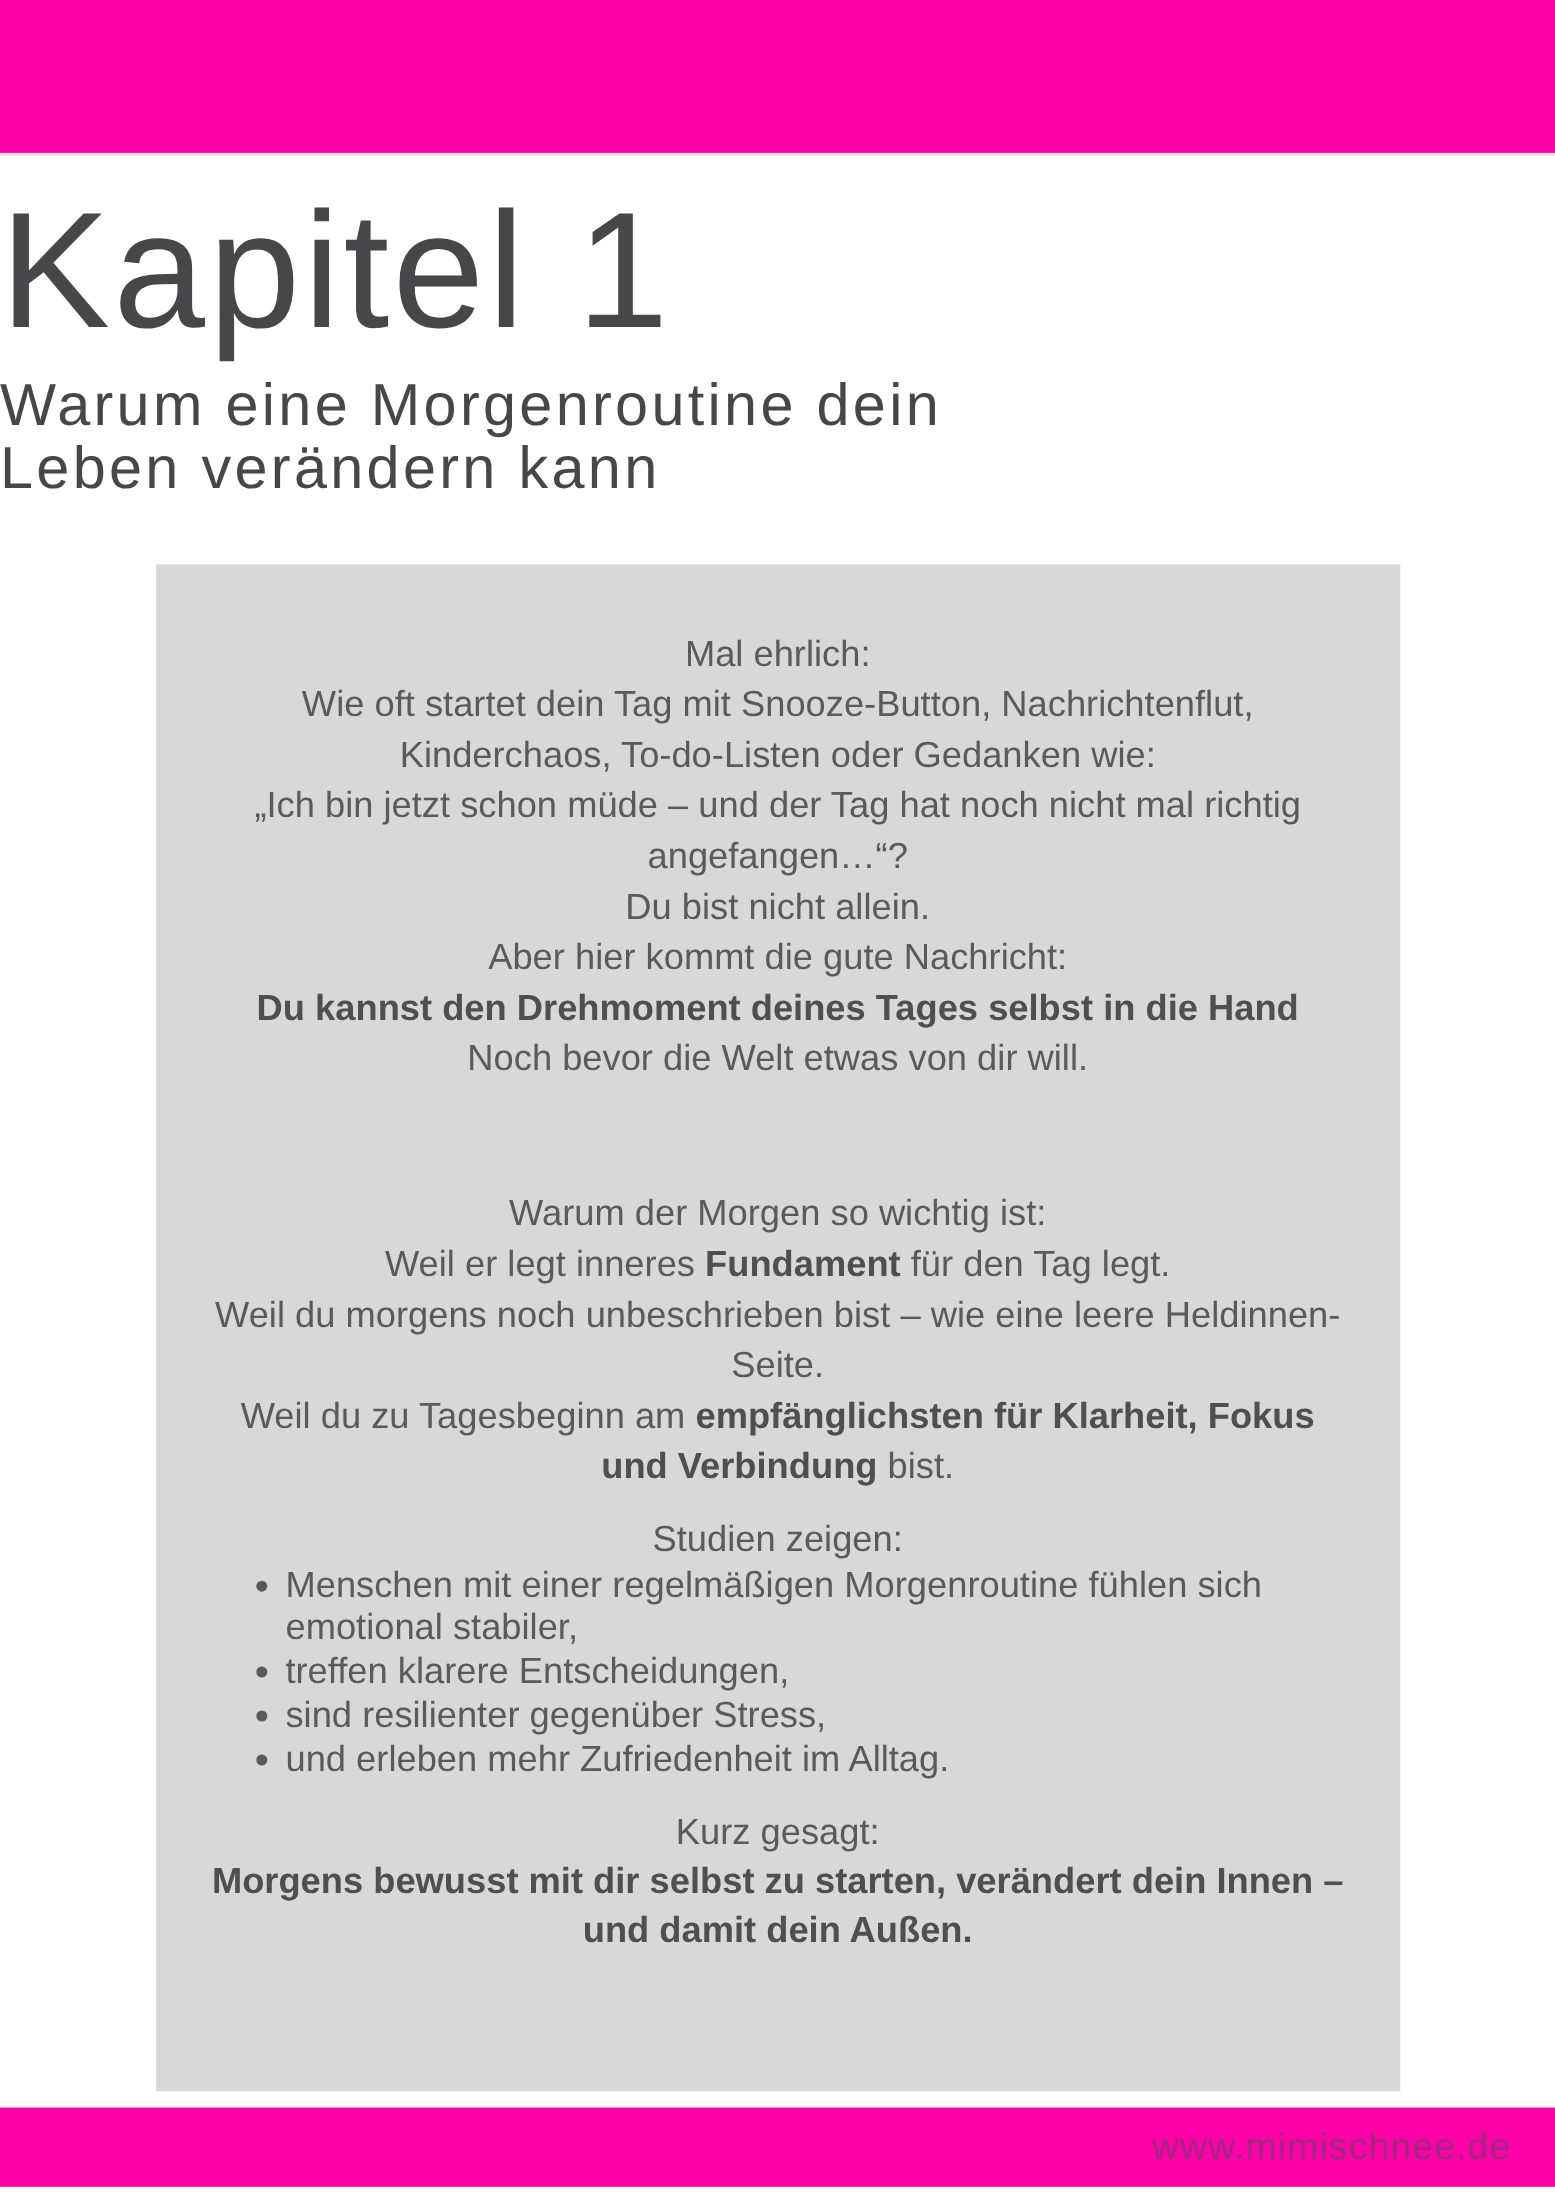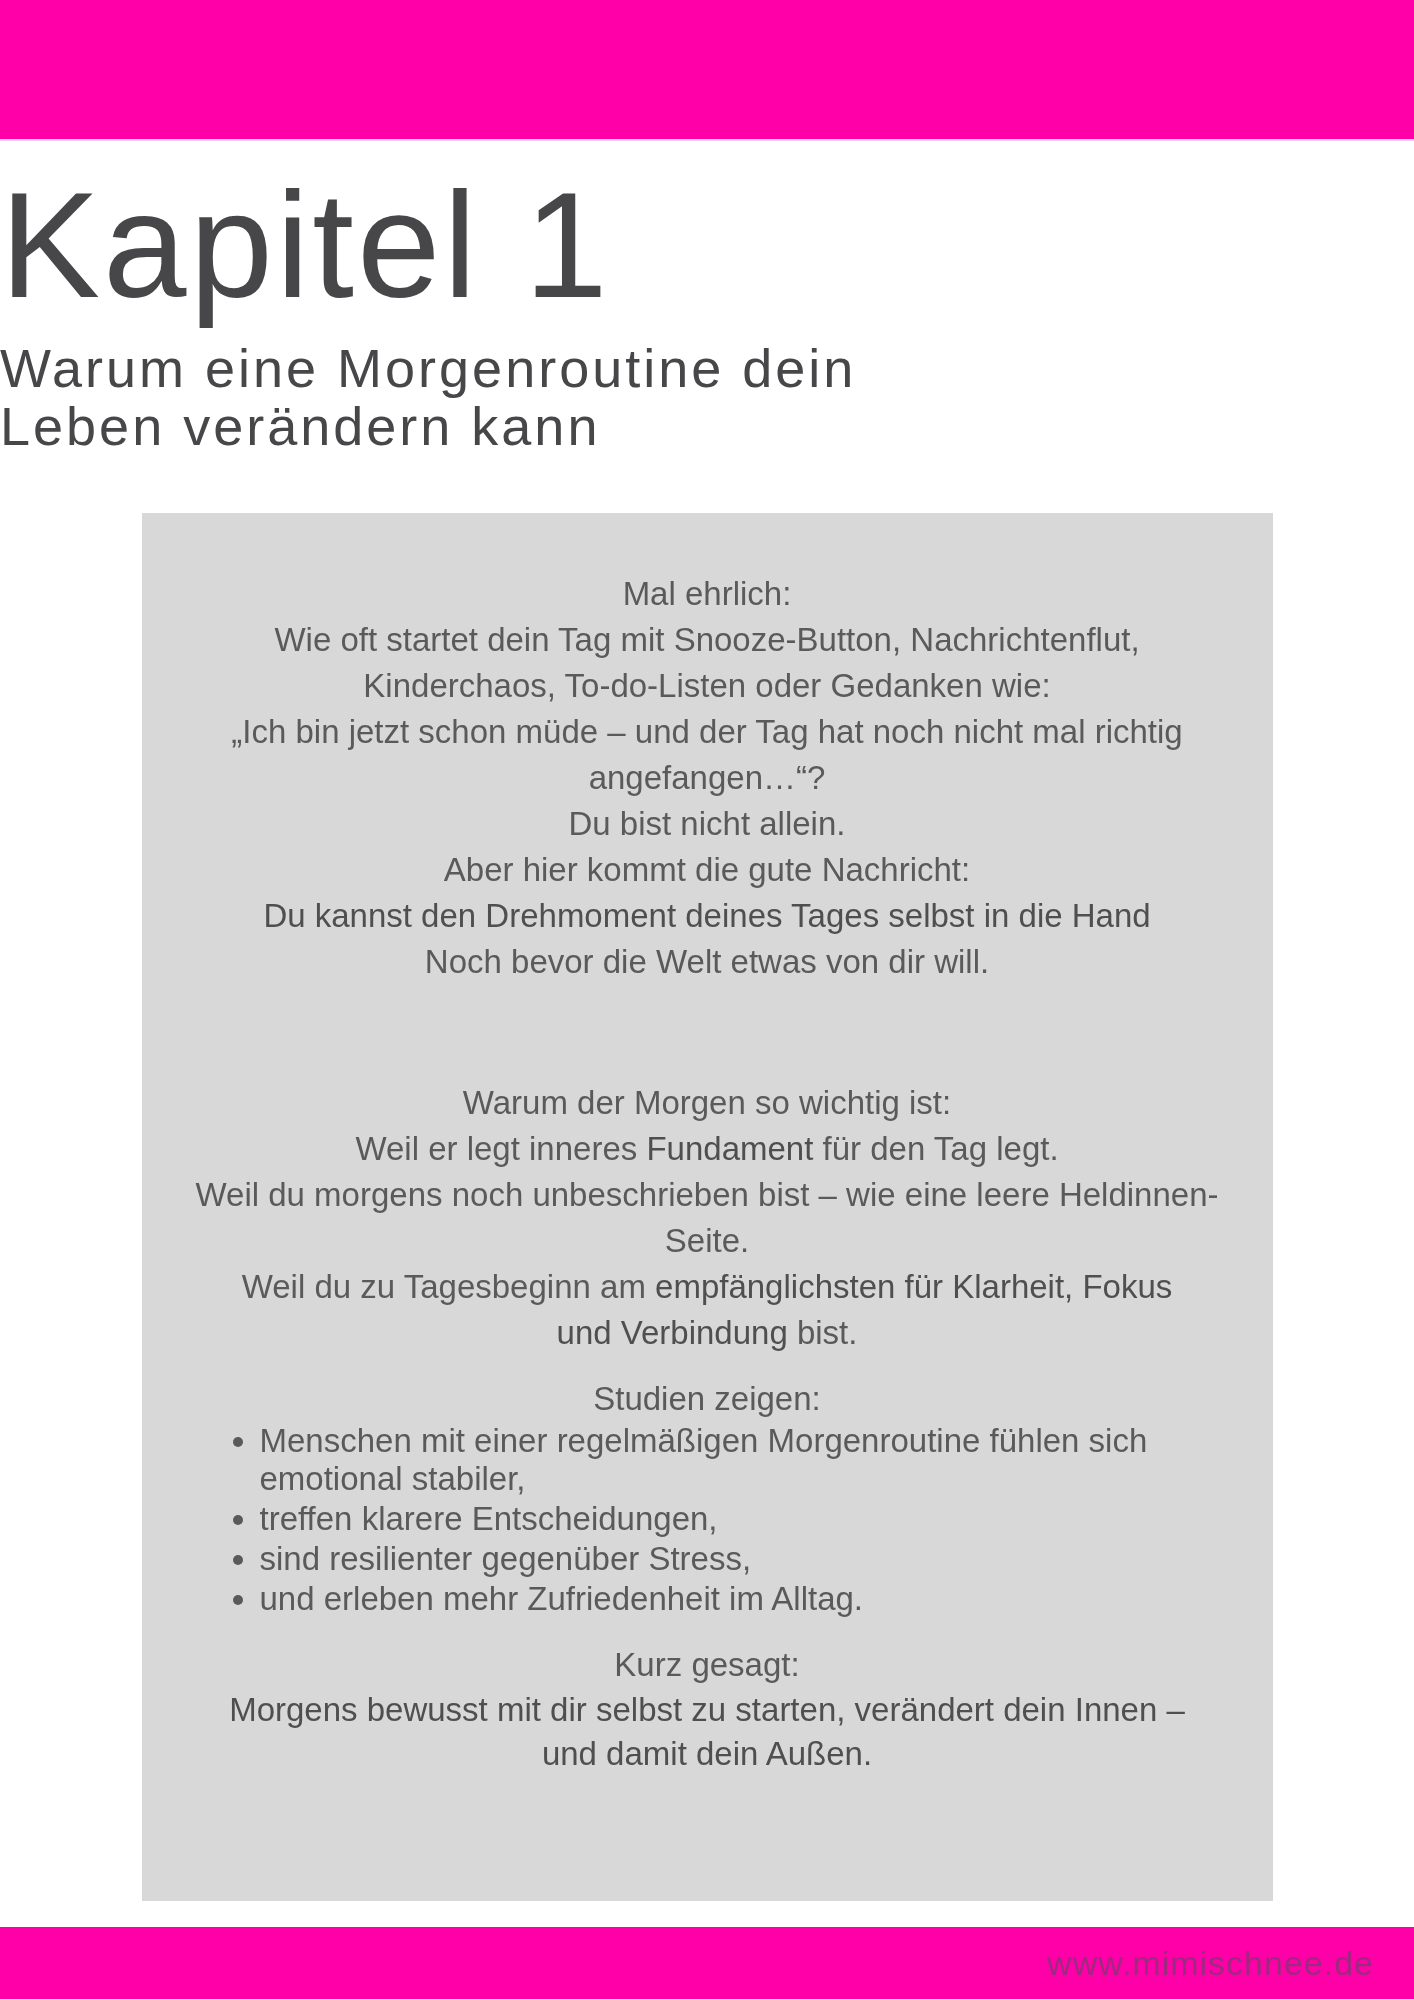--- a/index.html
+++ b/index.html
@@ -42,35 +42,35 @@
     width:1131px;height:1388px;
     margin:58px auto 0;
     background:var(--panel-gray);
     padding:58px 40px 0;
     overflow:hidden;
     text-align:center;
     color:var(--body-text);
     font-size:33px;
   }
   .line{line-height:46px;white-space:nowrap;}
-  .b{font-weight:400;color:var(--bold-text);}
+  .b{font-weight:700;color:var(--bold-text);}
   .section-why{margin-top:95px;}
   .section-studies{margin-top:20px;}
   .section-summary{margin-top:24px;}
   .studies-list{
     text-align:left;
     width:1000px;
     margin:0 0 0 48px;
     padding:0 0 0 30px;
     line-height:38px;
   }
   .studies-list li{margin-bottom:2px;}
   .summary-bold .line{line-height:44px;}
   .footer-bar{
-    position:absolute;left:0;bottom:1px;
+    position:absolute;left:0;bottom:12px;
     width:100%;height:72px;
     background:var(--accent-pink);
     text-align:right;
   }
   .footer-url{
     display:inline-block;
     line-height:72px;
     padding-right:40px;
     font-size:34px;
     letter-spacing:1px;

